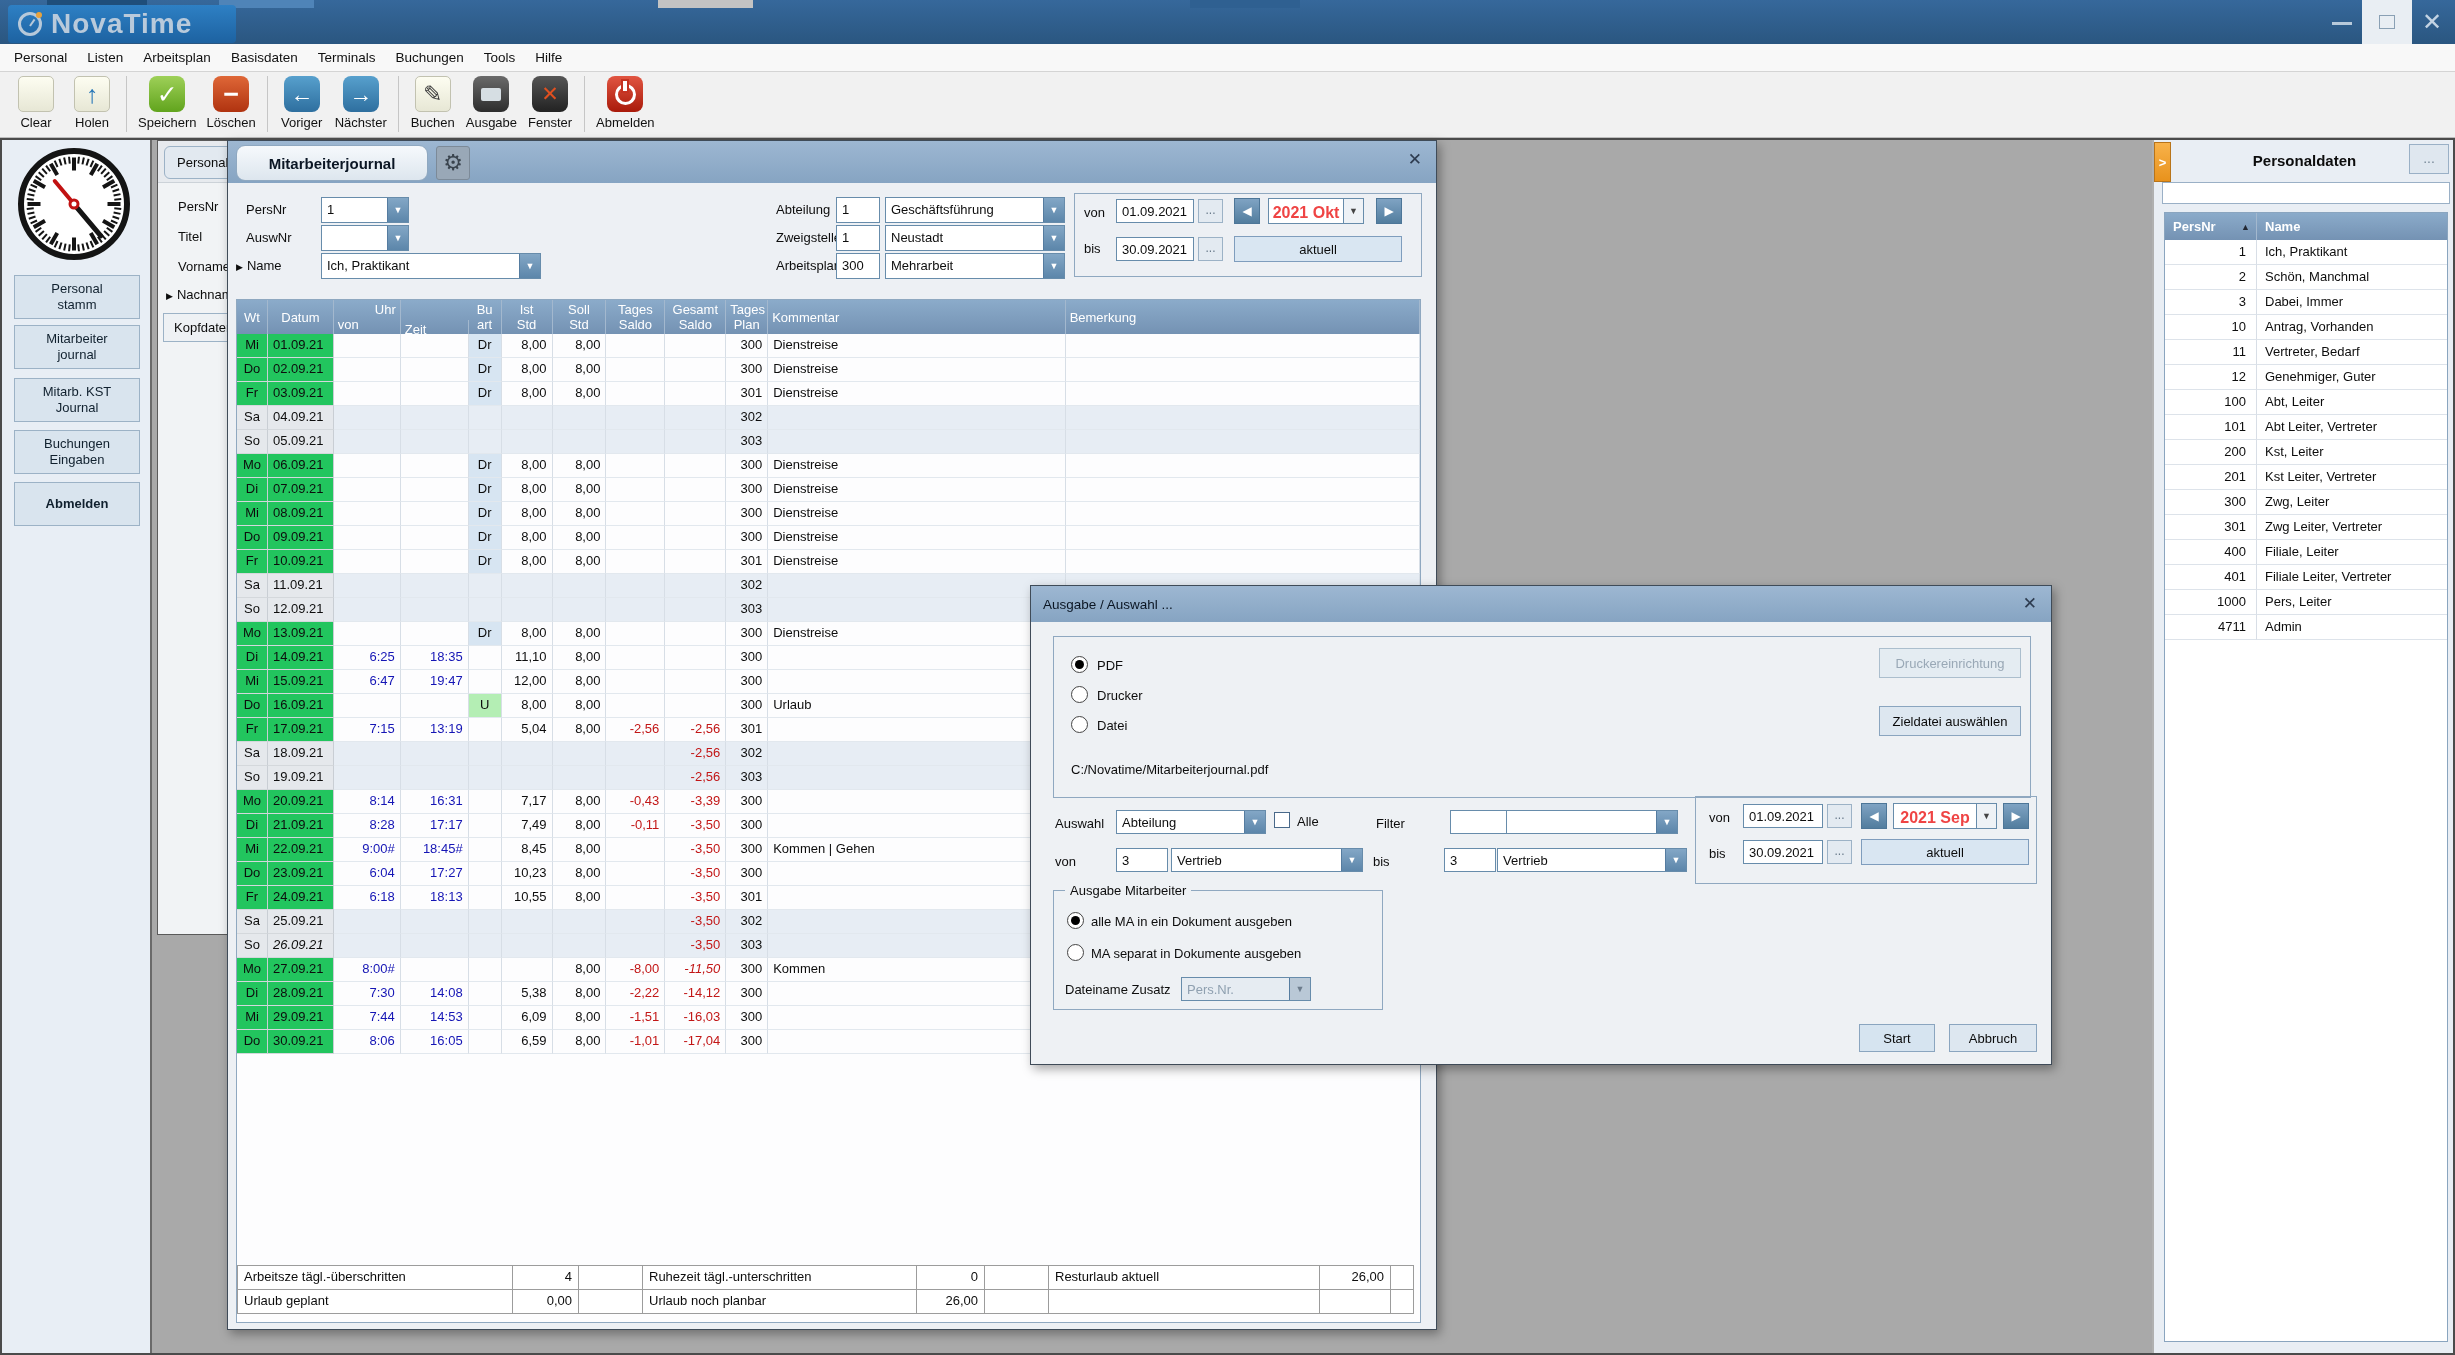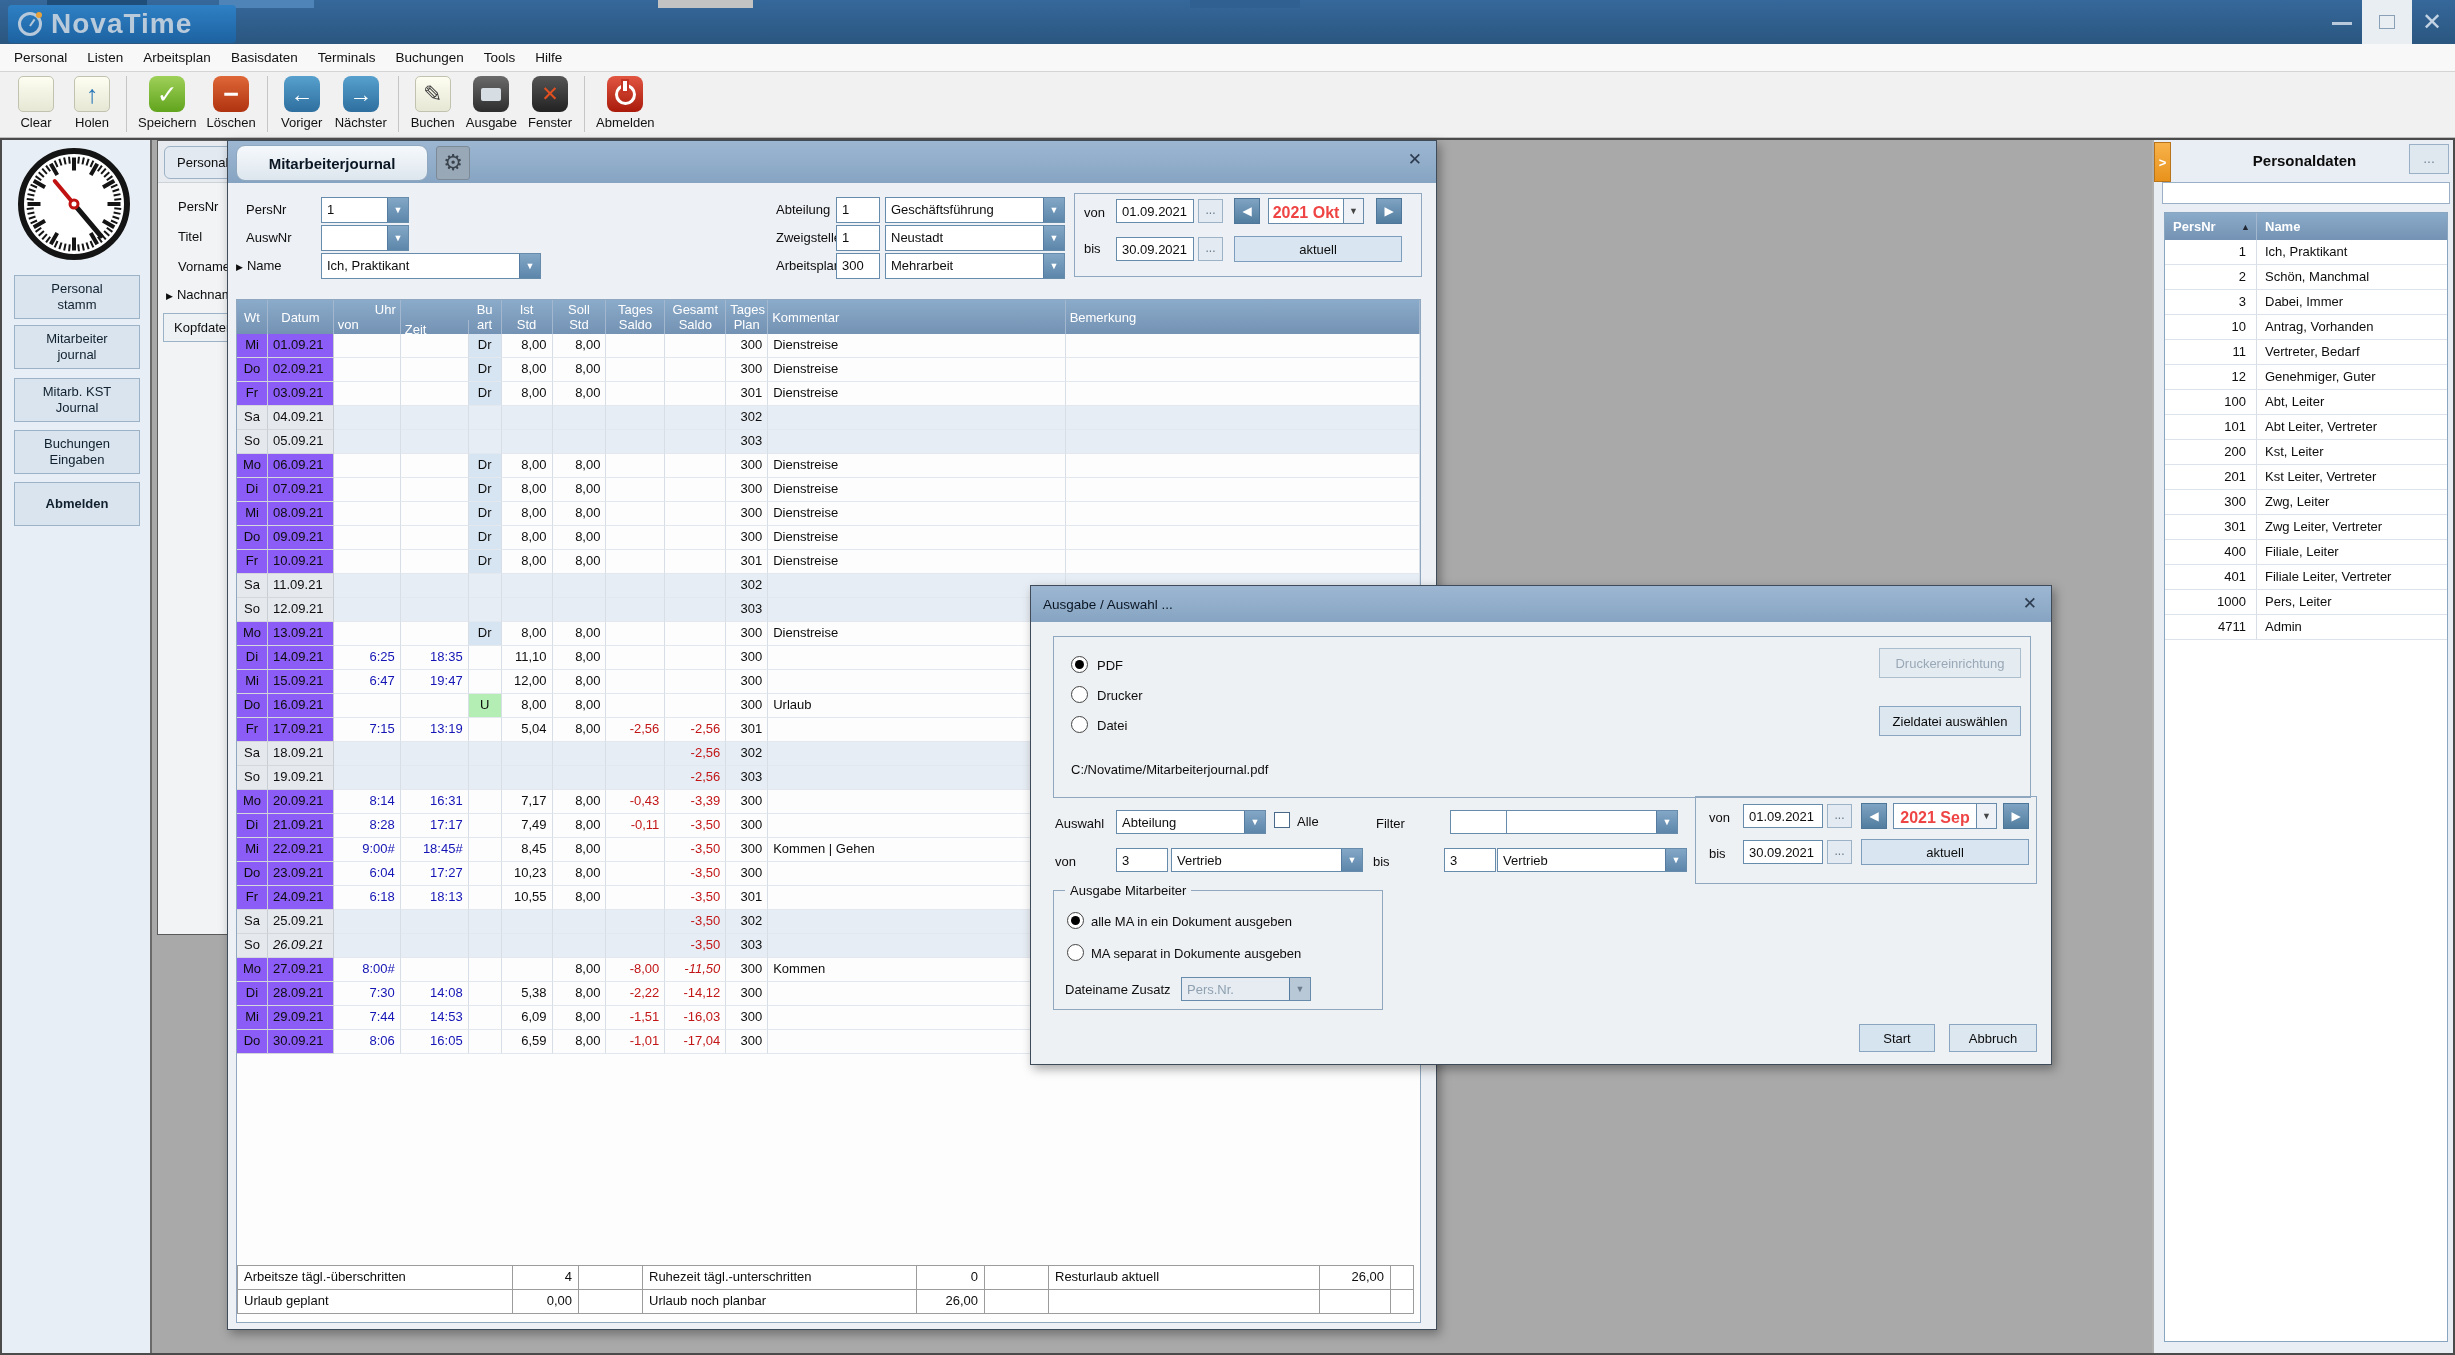--- a/index.html
+++ b/index.html
@@ -127,21 +127,21 @@
   .jthead { display:flex; height:34px; background:linear-gradient(#8babca,#7492b3); color:#fff; }
   .jh { border-right:1px solid #a3b8ce; font-size:13px; line-height:15px; padding:2px 4px; overflow:hidden; }
   .jh.single { display:flex; align-items:center; }
   .jh.single.ac { justify-content:center; }
   .hl { display:block; }
   .al { text-align:left; } .ar { text-align:right; } .ac { text-align:center; }
   .jh.single.al { justify-content:flex-start; }
   .jrow { display:flex; height:24px; }
   .jc { border-right:1px solid #d7dee6; border-bottom:1px solid #e2e8ee; font-size:13px; line-height:22px;
     padding:0 5px; overflow:hidden; white-space:nowrap; }
-  .jc.col0, .jc.col1 { background:#8b5cf6; border-right-color:#c9ced4; border-bottom-color:#d4d8dc; }
+  .jc.col0, .jc.col1 { background:#22c55e; border-right-color:#c9ced4; border-bottom-color:#d4d8dc; }
   .jrow.weekend .jc { background:#e7edf4; }
   .jrow.weekend .jc.col0, .jrow.weekend .jc.col1 { background:#e5e8ec; }
   .jc.time { color:#1515b5; }
   .jc.neg { color:#c21616; }
   .jc.bu-dr { background:#d7e5f2 !important; }
   .jc.bu-u { background:#b4eeb4 !important; }
   .jsummary { position:absolute; left:0; top:966px; }
   .srow { display:flex; height:24px; }
   .sc { border:1px solid #9c9c9c; margin-top:-1px; margin-right:-1px; background:#fff; font-size:13px;
     line-height:21px; padding:0 6px; overflow:hidden; white-space:nowrap; }

